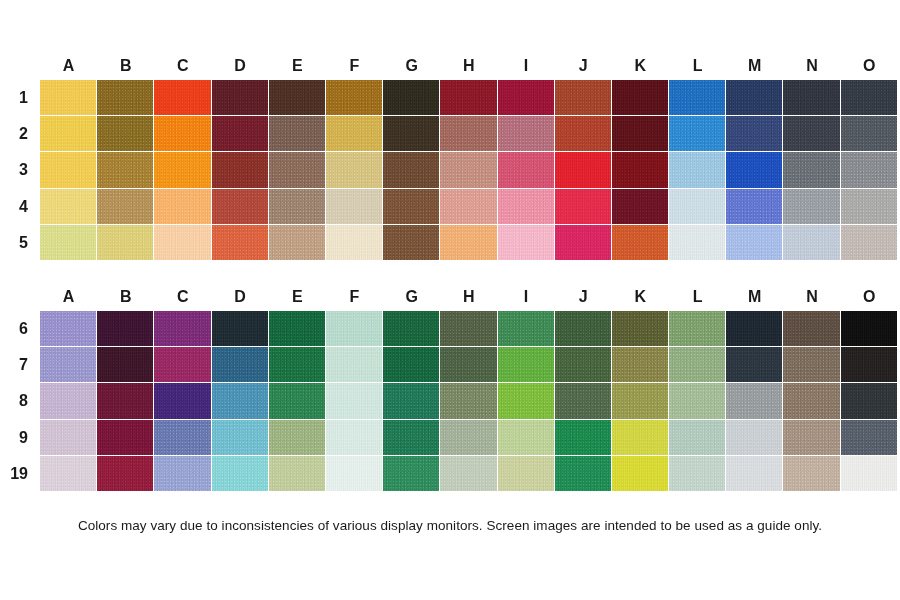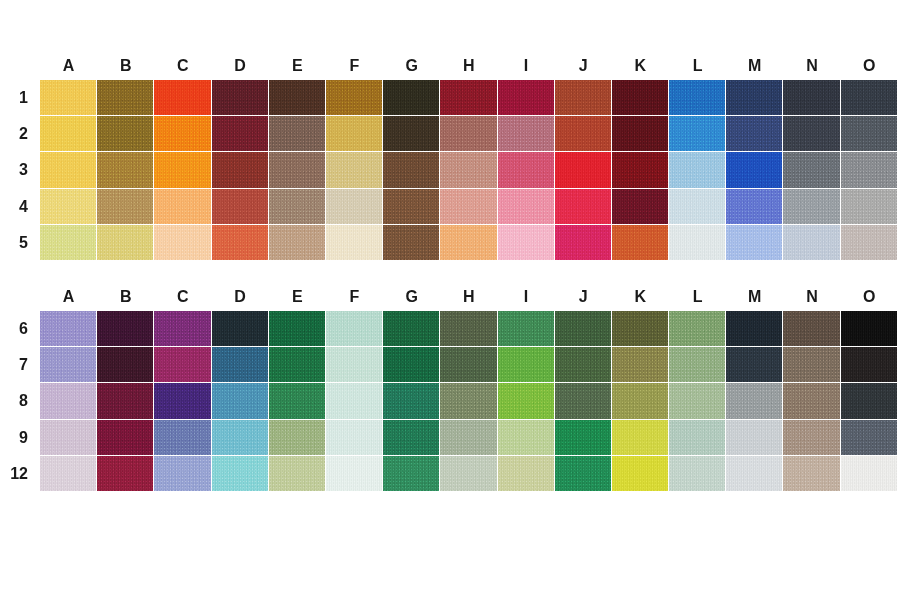--- a/index.html
+++ b/index.html
@@ -321,34 +321,35 @@
           <div class="swatch" title="H9 #a6b49c" style="background-color: rgb(166, 180, 156);"></div>
           <div class="swatch" title="I9 #bfd49a" style="background-color: rgb(191, 212, 154);"></div>
           <div class="swatch" title="J9 #1a8b4d" style="background-color: rgb(26, 139, 77);"></div>
           <div class="swatch" title="K9 #d4d843" style="background-color: rgb(212, 216, 67);"></div>
           <div class="swatch" title="L9 #b4cdc0" style="background-color: rgb(180, 205, 192);"></div>
           <div class="swatch" title="M9 #cdd2d6" style="background-color: rgb(205, 210, 214);"></div>
           <div class="swatch" title="N9 #a89484" style="background-color: rgb(168, 148, 132);"></div>
           <div class="swatch" title="O9 #58606c" style="background-color: rgb(88, 96, 108);"></div>
         </div>
         <div class="swatch-row">
-          <div class="row-label">12</div>
+          <div class="row-label">19</div>
           <div class="swatch" title="A10 #ded3dd" style="background-color: rgb(222, 211, 221);"></div>
           <div class="swatch" title="B10 #941b3c" style="background-color: rgb(148, 27, 60);"></div>
           <div class="swatch" title="C10 #9aa6d6" style="background-color: rgb(154, 166, 214);"></div>
           <div class="swatch" title="D10 #89d7d9" style="background-color: rgb(137, 215, 217);"></div>
           <div class="swatch" title="E10 #c3cf9d" style="background-color: rgb(195, 207, 157);"></div>
           <div class="swatch" title="F10 #e8f2ee" style="background-color: rgb(232, 242, 238);"></div>
           <div class="swatch" title="G10 #2f8e5e" style="background-color: rgb(47, 142, 94);"></div>
           <div class="swatch" title="H10 #c4cfbd" style="background-color: rgb(196, 207, 189);"></div>
           <div class="swatch" title="I10 #cdd3a0" style="background-color: rgb(205, 211, 160);"></div>
           <div class="swatch" title="J10 #1f8e55" style="background-color: rgb(31, 142, 85);"></div>
           <div class="swatch" title="K10 #dbdc33" style="background-color: rgb(219, 220, 51);"></div>
           <div class="swatch" title="L10 #c5d7cd" style="background-color: rgb(197, 215, 205);"></div>
           <div class="swatch" title="M10 #dbdfe2" style="background-color: rgb(219, 223, 226);"></div>
           <div class="swatch" title="N10 #c4b2a2" style="background-color: rgb(196, 178, 162);"></div>
           <div class="swatch" title="O10 #eeeeec" style="background-color: rgb(238, 238, 236);"></div>
         </div>
       </div>
   </div>
 
+  <div id="footer-note">Colors may vary due to inconsistencies of various display monitors. Screen images are intended to be used as a guide only.</div>
 
 </div>
 
 </body></html>

